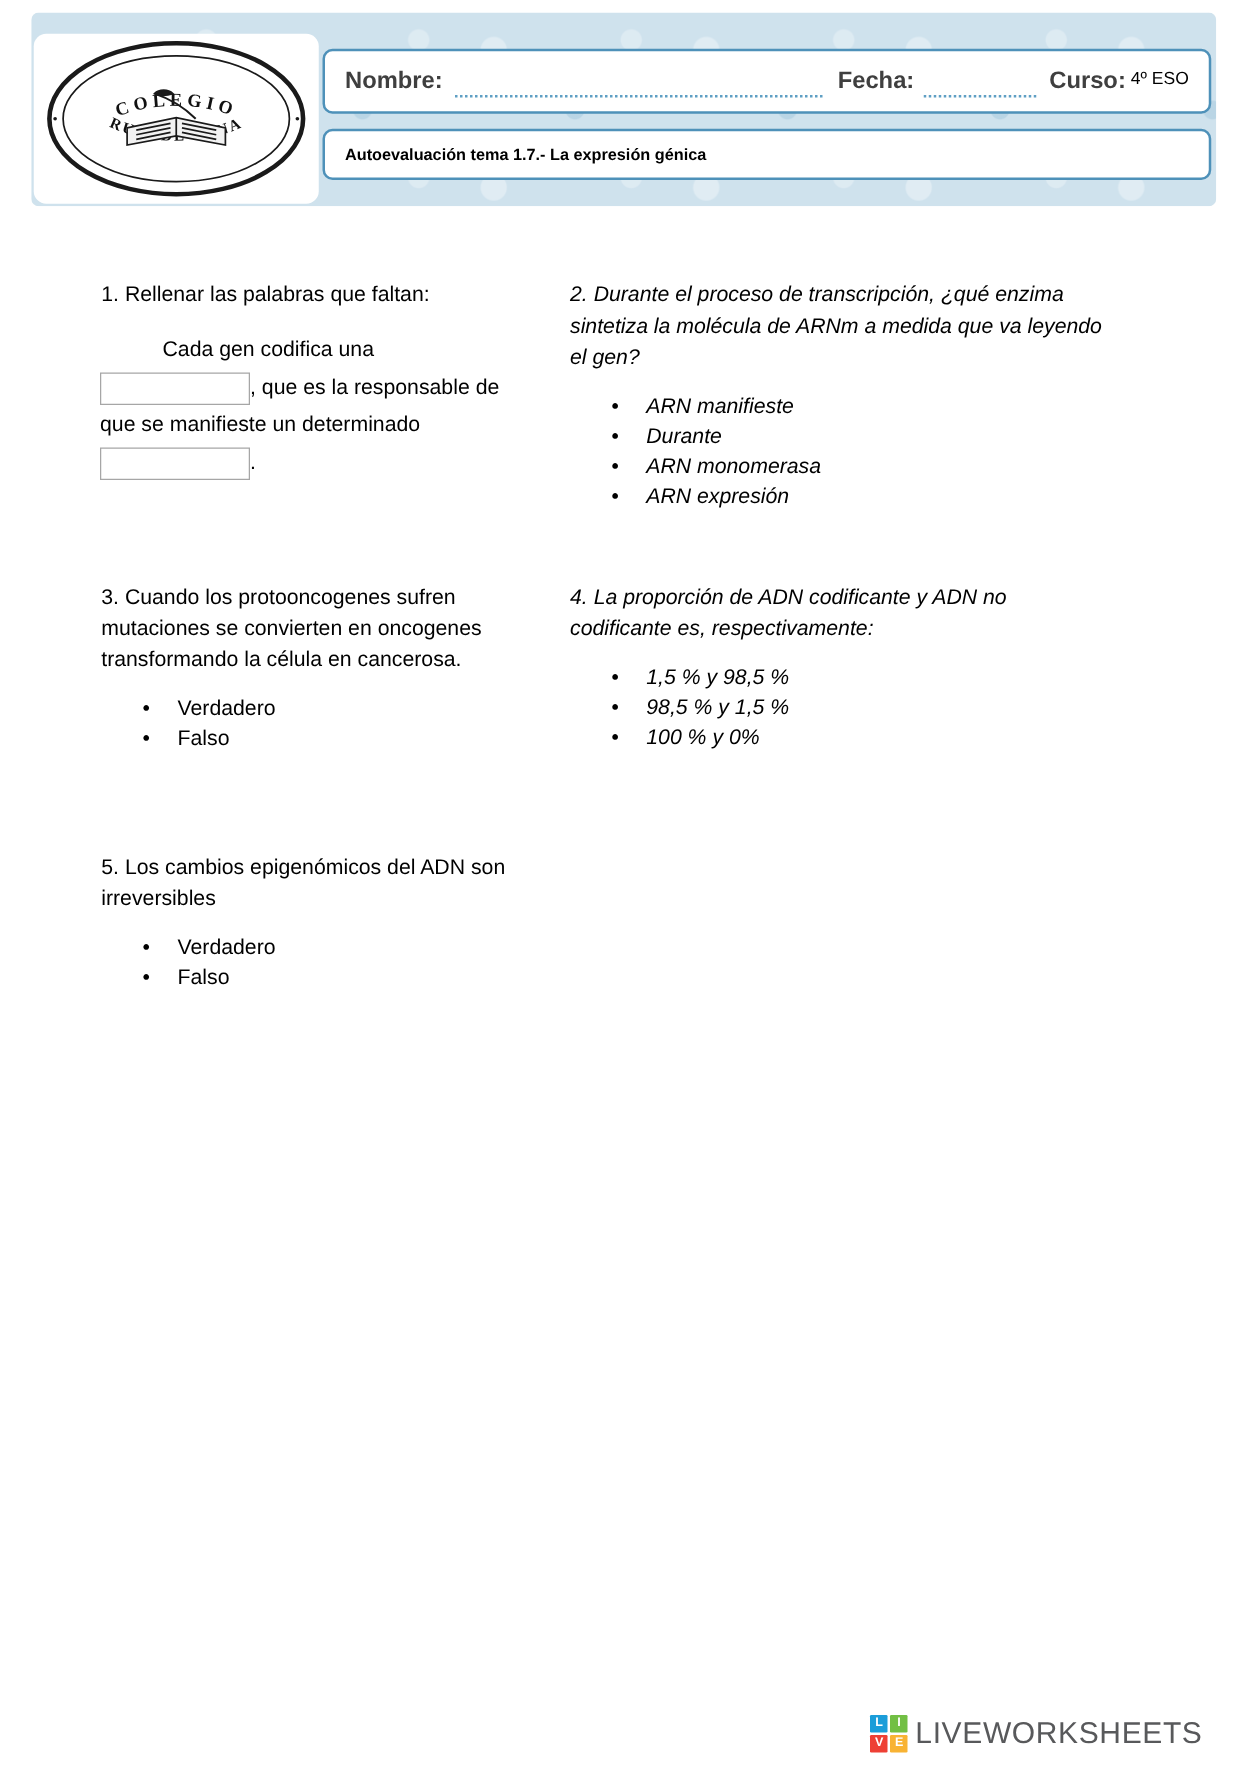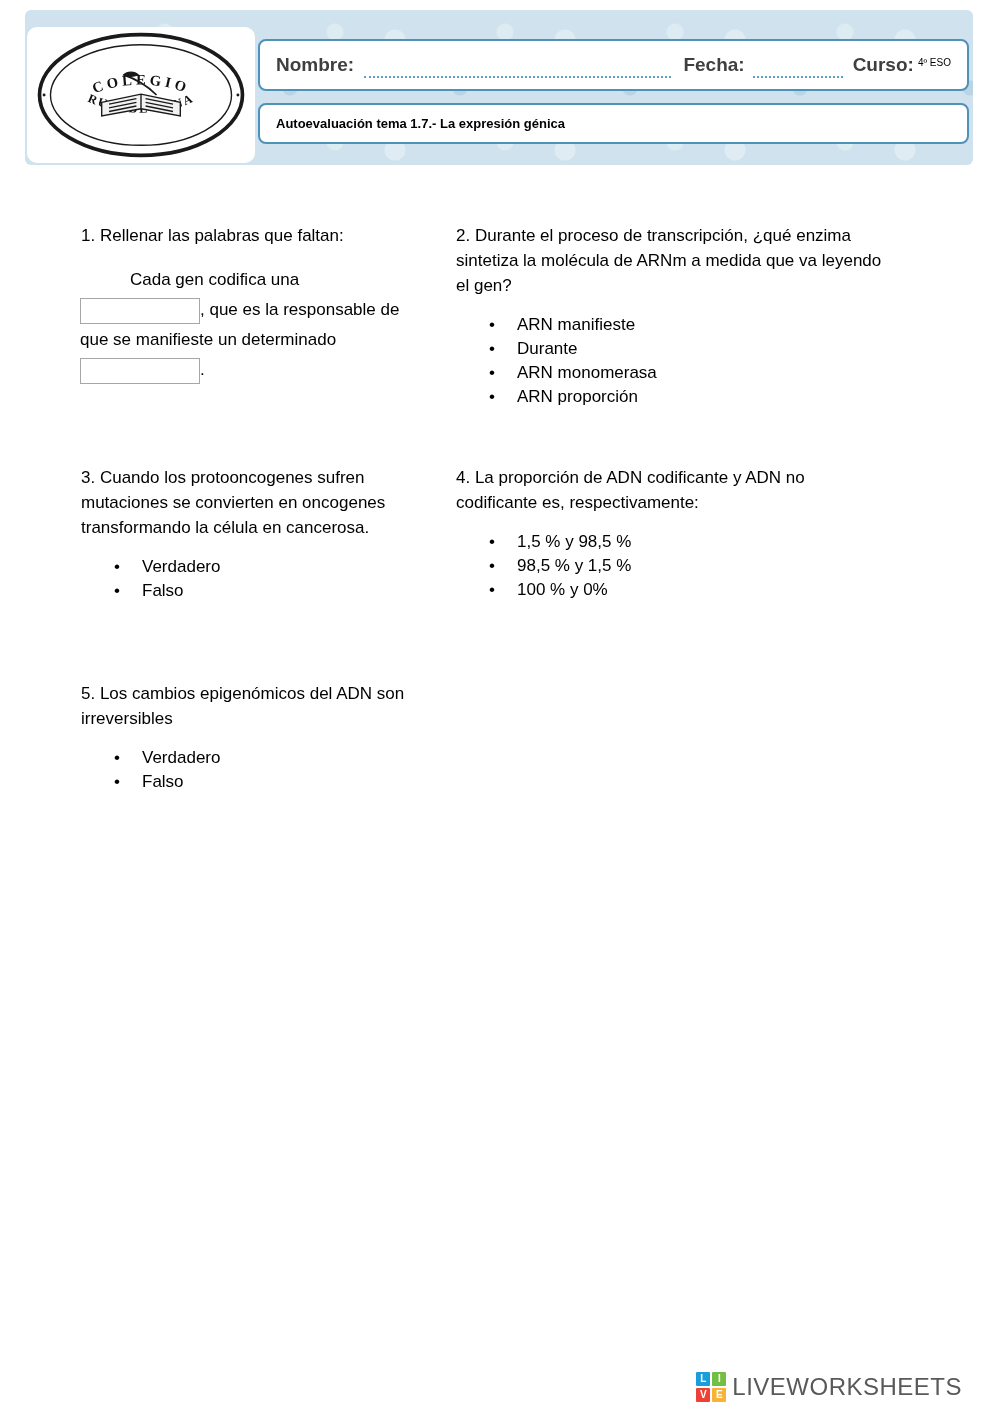--- a/index.html
+++ b/index.html
@@ -38,42 +38,42 @@
     border: 2px solid var(--box-border, #4e91b9);
     border-radius: 8px;
     display: flex; align-items: center;
     padding: 0 16px;
     font-size: 19px;
   }
   .meta-label { font-weight: bold; color: var(--label-text, #3f3f3f); white-space: nowrap; }
   .dotline { border-bottom: 2px dotted var(--dotted-line, #5f9fc4); height: 26px; }
   .dot-long  { flex: 1; margin: 0 12px 0 10px; }
   .dot-short { width: 90px; margin: 0 10px 0 8px; }
-  .curso-value { font-size: 10px; margin-left: 4px; position: relative; top: -3px; white-space: nowrap; color: #000; }
+  .curso-value { font-size: 14px; margin-left: 4px; position: relative; top: -3px; white-space: nowrap; color: #000; }
 
   .title-box {
     position: absolute; left: 233px; top: 93px; right: 4px; height: 41px;
     background: #ffffff;
     border: 2px solid var(--box-border, #4e91b9);
     border-radius: 8px;
     display: flex; align-items: center;
     padding: 0 16px;
   }
   .title-text { font-weight: bold; font-size: 13px; color: #000; }
 
   
   .content {
     position: absolute; left: 80px; top: 222px;
     display: grid;
     grid-template-columns: 375px 445px;
     grid-template-rows: 242px 216px auto;
   }
   .q { font-size: 17px; line-height: 25px; color: #000; }
   .q-left  { width: 332px; }
-  .q-right { width: 432px; }
+  .q-right { width: 432px; font-style: italic; }
   .q-prompt { margin: 1px; }
 
   .fill-para { margin-top: 17px; line-height: 30px; }
   .fill-intro { margin-left: 50px; }
   .blank {
     display: inline-block;
     width: 120px; height: 26px;
     border: 1px solid var(--blank-border, #a6a6a6);
     background: #fff;
     vertical-align: middle;
@@ -163,21 +163,21 @@
       <input type="text" class="blank" value="" style=""><span>.</span>
     </p>
   </div>
 
   <div class="q q-right">
     <p class="q-prompt">2. Durante el proceso de transcripción, ¿qué enzima sintetiza la molécula de ARNm a medida que va leyendo el gen?</p>
     <ul>
       <li>ARN manifieste</li>
       <li>Durante</li>
       <li>ARN monomerasa</li>
-      <li>ARN proporción</li>
+      <li>ARN expresión</li>
     </ul>
   </div>
 
   <div class="q q-left">
     <p class="q-prompt">3. Cuando los protooncogenes sufren mutaciones se convierten en oncogenes transformando la célula en cancerosa.</p>
     <ul>
       <li>Verdadero</li>
       <li>Falso</li>
     </ul>
   </div>

